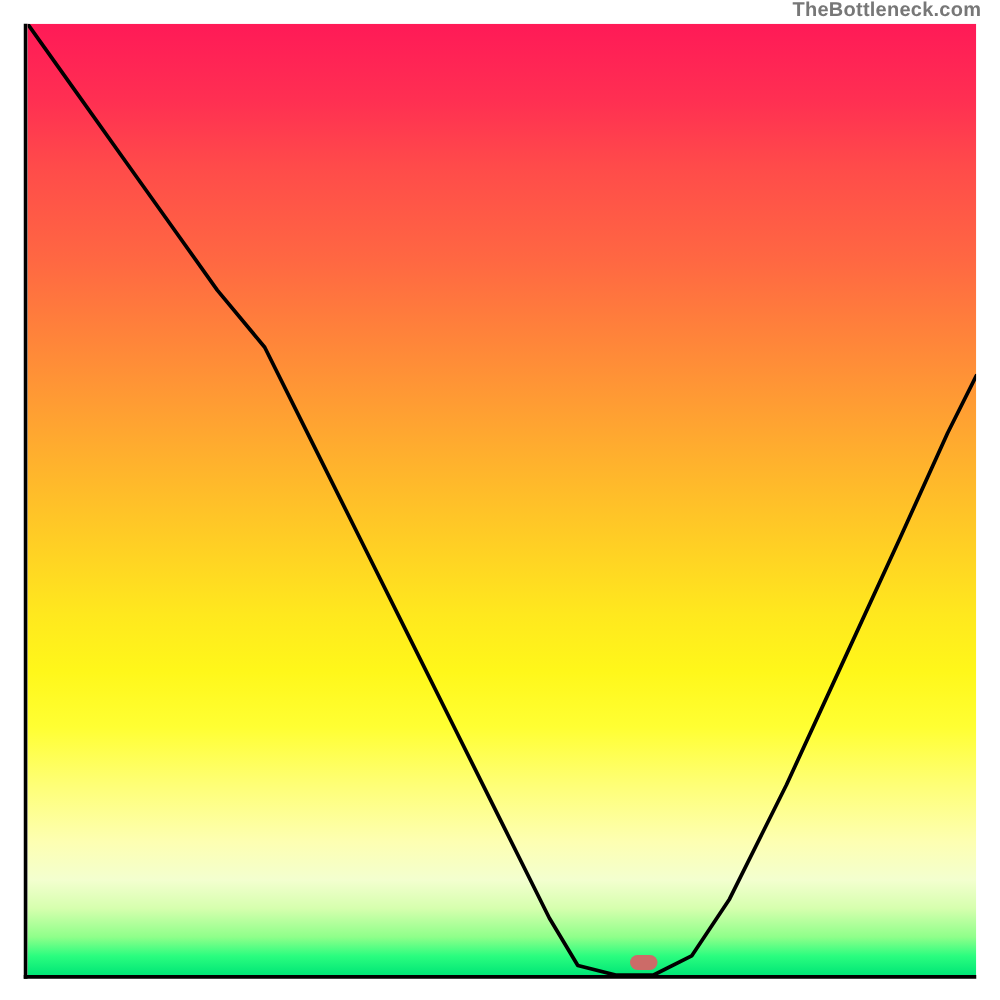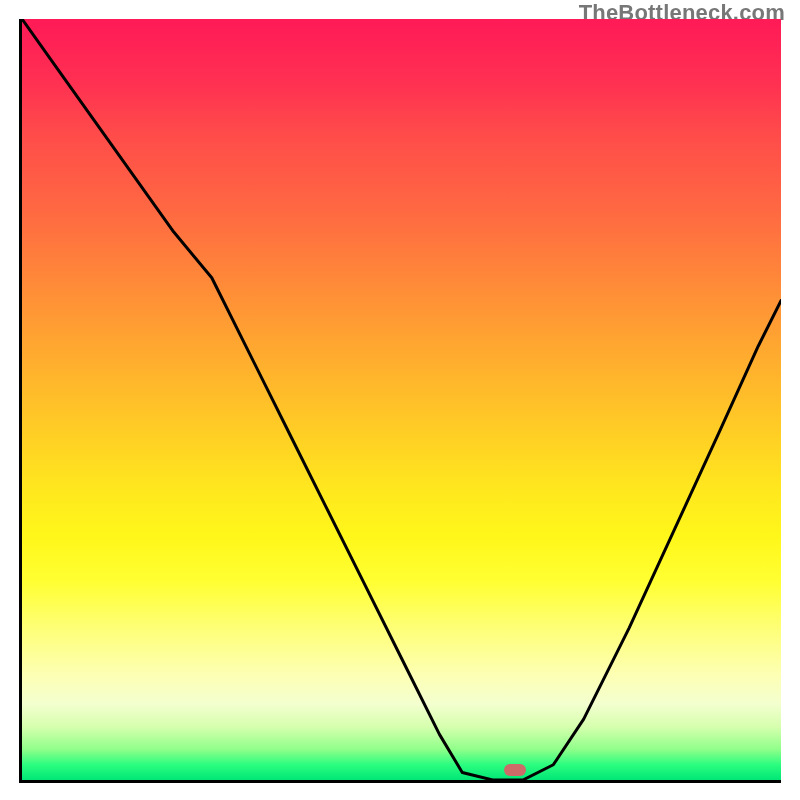--- a/index.html
+++ b/index.html
@@ -72,21 +72,21 @@
     position: absolute;
     width: 22px;
     height: 12px;
     border-radius: 6px;
     transform: translate(-50%, -50%);
   }
   .attribution {
     position: absolute;
     top: 0;
     right: 15px;
-    font-size: 22px;
+    font-size: 16px;
     font-weight: 600;
     color: #777;
     letter-spacing: 0.2px;
   }
 </style>
 </head>
 <body>
 
 <div class="chart-wrap">
   <div class="attribution">TheBottleneck.com</div>

